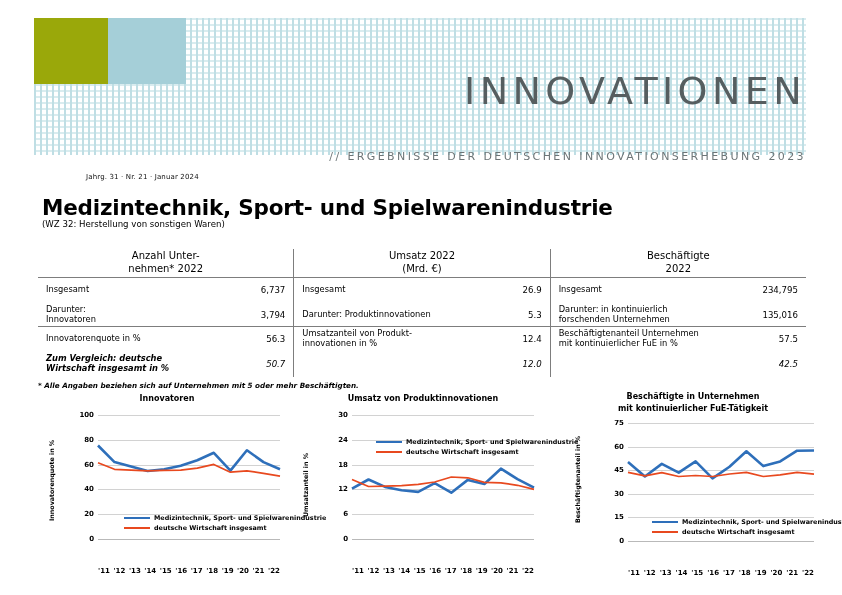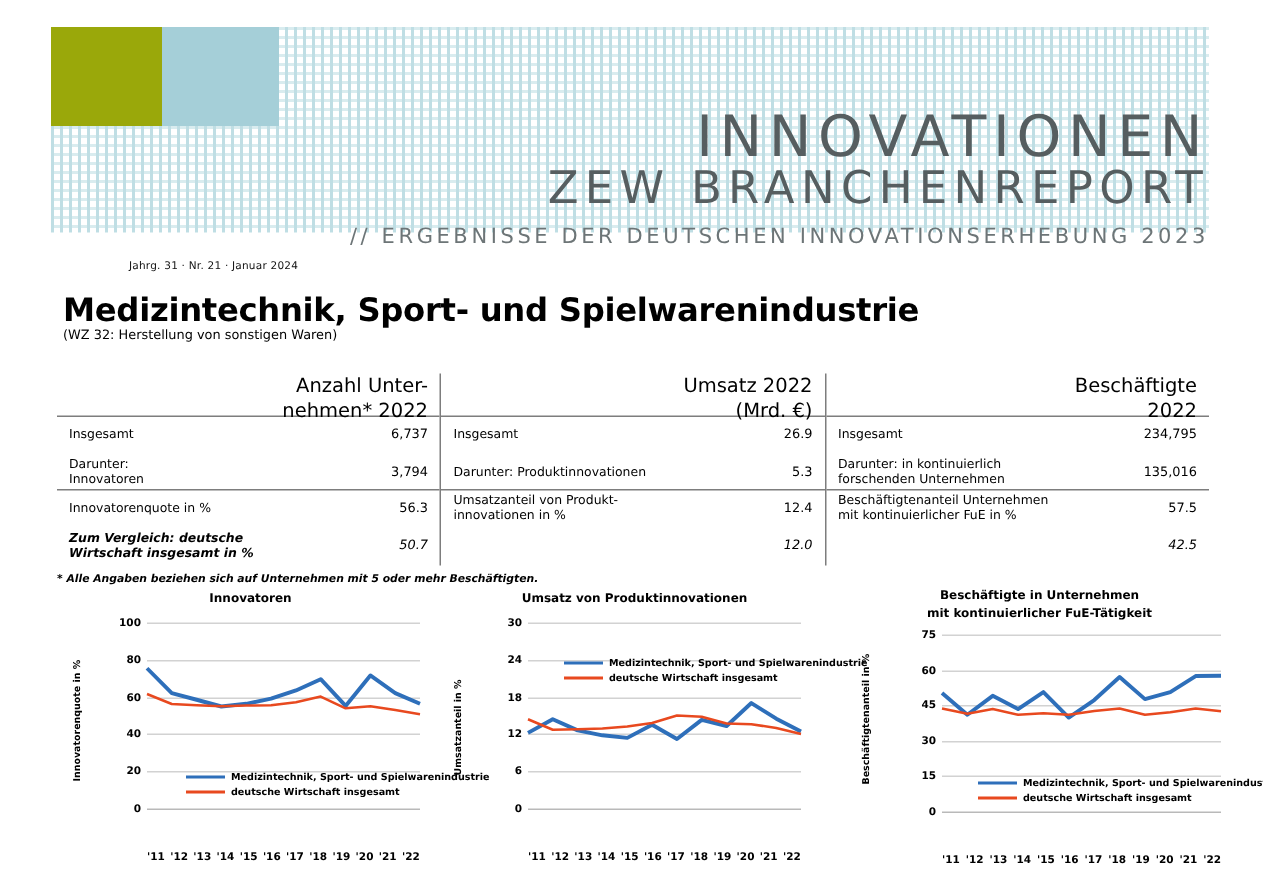--- a/index.html
+++ b/index.html
@@ -33,21 +33,21 @@
     text-align:right; white-space:nowrap;
   }
   #title-sub {
     position:absolute; right:36px; top:111px;
     font-size:30px; letter-spacing:4.2px; color:#565e60;
     font-weight:400; line-height:1;
     text-align:right; white-space:nowrap;
   }
   #title-tag {
     position:absolute; right:36px; top:150px;
-    font-size:14px; letter-spacing:2.4px; color:#6d7577;
+    font-size:11px; letter-spacing:2.4px; color:#6d7577;
     text-align:right; white-space:nowrap;
   }
 
   #issue-line {
     position:absolute; left:86px; top:173px;
     font-size:7px; color:#111; letter-spacing:0.15px;
   }
 
   
   #page-title {
@@ -64,22 +64,22 @@
   #tables {
     position:absolute; left:38px; top:249px; width:768px; height:128px;
     display:flex;
   }
   .tcol { flex:1 1 0; position:relative; }
   .tcol + .tcol { border-left:1.4px solid #7d7d7d; }
 
   .thead {
     height:29px; padding:1px 8px 0 8px;
     border-bottom:1.8px solid #7d7d7d;
-    text-align:right; font-size:13px; color:#000; line-height:1.28;
-    display:flex; flex-direction:column; justify-content:flex-start; align-items:flex-end;
+    text-align:right; font-size:10px; color:#000; line-height:1.28;
+    display:flex; flex-direction:column; justify-content:flex-start; align-items:center;
   }
   .sec {
     border-bottom:1.8px solid #7d7d7d;
     height:49px; padding:0 8px;
   }
   .sec.last { border-bottom:none; height:50px; }
   .trow { display:flex; align-items:center; height:24.5px; }
   .trow .lbl { flex:1 1 auto; font-size:8.3px; color:#000; line-height:1.18; }
   .trow .val { flex:0 0 auto; font-size:8.6px; color:#000; text-align:right; padding-left:6px; }
   .trow.ital .lbl, .trow.ital .val { font-style:italic; }
@@ -140,21 +140,20 @@
   svg { display:block; overflow:visible; }
 </style>
 </head>
 <body>
 
 <div id="header">
   <div id="dots"></div>
   <div id="block-green"></div>
   <div id="block-blue"></div>
   <div id="title-main">INNOVATIONEN</div>
-  <div id="title-sub">ZEW BRANCHENREPORT</div>
   <div id="title-tag">// ERGEBNISSE DER DEUTSCHEN INNOVATIONSERHEBUNG 2023</div>
 </div>
 <div id="issue-line">Jahrg. 31 · Nr. 21 · Januar 2024</div>
 
 <div id="page-title">Medizintechnik, Sport- und Spielwarenindustrie</div>
 <div id="page-subtitle">(WZ 32: Herstellung von sonstigen Waren)</div>
 
 <div id="tables">
     <div class="tcol">
       <div class="thead">

